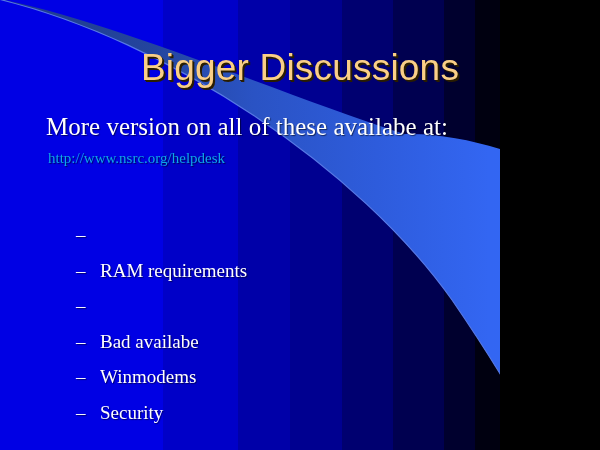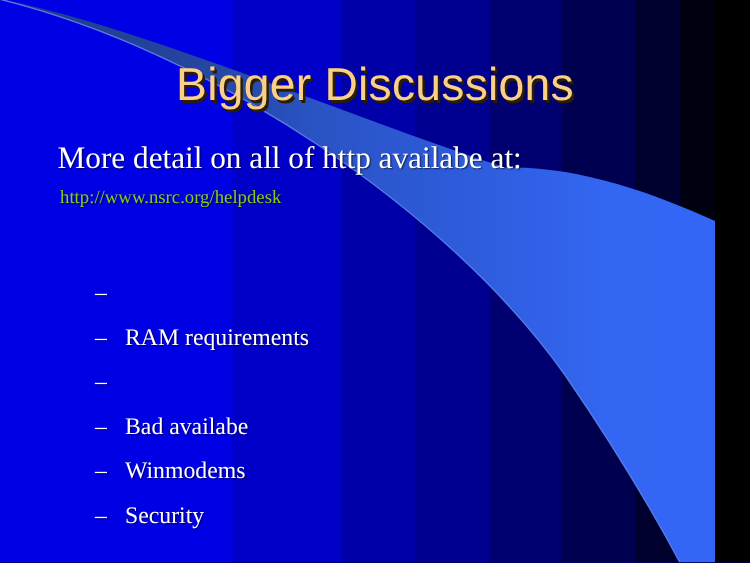--- a/index.html
+++ b/index.html
@@ -4,21 +4,21 @@
 <style>
   * { margin:0; padding:0; box-sizing:border-box; }
   html, body {
     width:600px; height:450px;
     background:#000;
     font-family:"Liberation Serif", serif;
     overflow:hidden;
   }
   #slide {
     position:relative;
-    width:572px; height:450px;
+    width:500px; height:450px;
     overflow:hidden;
     background:#0000E4;
   }
   
   #bg-bands {
     position:absolute; inset:0;
     display:flex;
   }
   #bg-bands > i { display:block; height:100%; }
 
@@ -57,21 +57,21 @@
     white-space:nowrap;
     line-height:1.1;
   }
   #lead-1 { top:113px; }
   #lead-2 { top:183px; }
 
   #url {
     position:absolute;
     left:48px; top:150px;
     font-size:15px;
-    color:#84cc16;
+    color:#0ea5e9;
     text-shadow:1px 1px 1px rgba(0,0,0,.55);
     white-space:nowrap;
     text-align:center;
   }
 
   #bullets {
     position:absolute;
     left:76px; top:224px;
     width:460px;
     list-style:none;
@@ -134,21 +134,21 @@
                Z" fill="url(#crescentGrad)"></path>
 
       <path d="M -6,-2 C 170,40 360,170 452,300 C 500,370 528,420 545,452" fill="none" stroke="#5C7DE8" stroke-width="1.1" opacity="0.95"></path>
     </g>
   </svg>
 
   <div id="content">
 
     <div id="title">Bigger Discussions</div>
 
-    <div id="lead-1" class="lead">More detail on all of http availabe at:</div>
+    <div id="lead-1" class="lead">More version on all of these availabe at:</div>
 
     <div id="url">http://www.nsrc.org/helpdesk</div>
 
 
     <ul id="bullets">
         <li><span class="dash">–</span></li>
         <li><span class="dash">–</span><span>RAM requirements</span></li>
         <li><span class="dash">–</span></li>
         <li><span class="dash">–</span><span>Bad availabe</span></li>
         <li><span class="dash">–</span><span>Winmodems</span></li>

